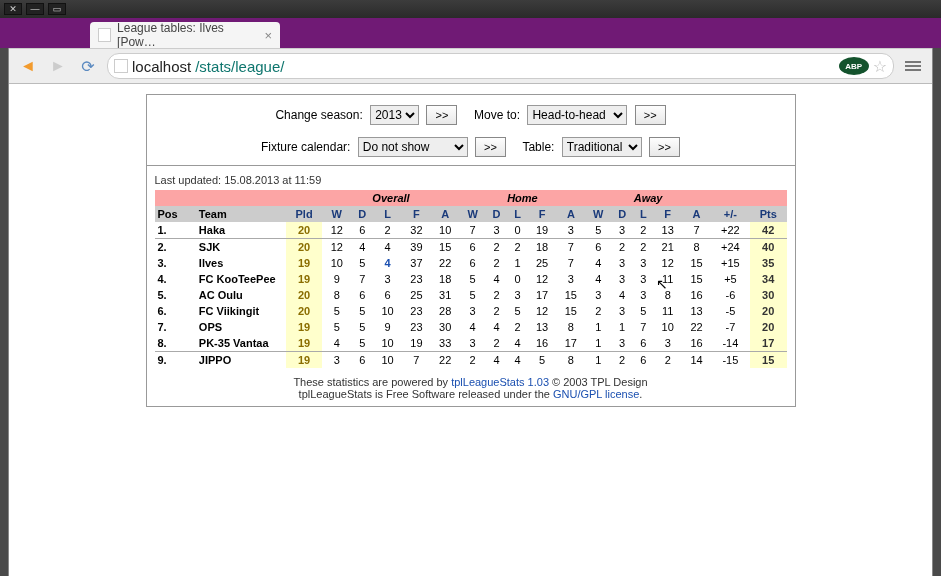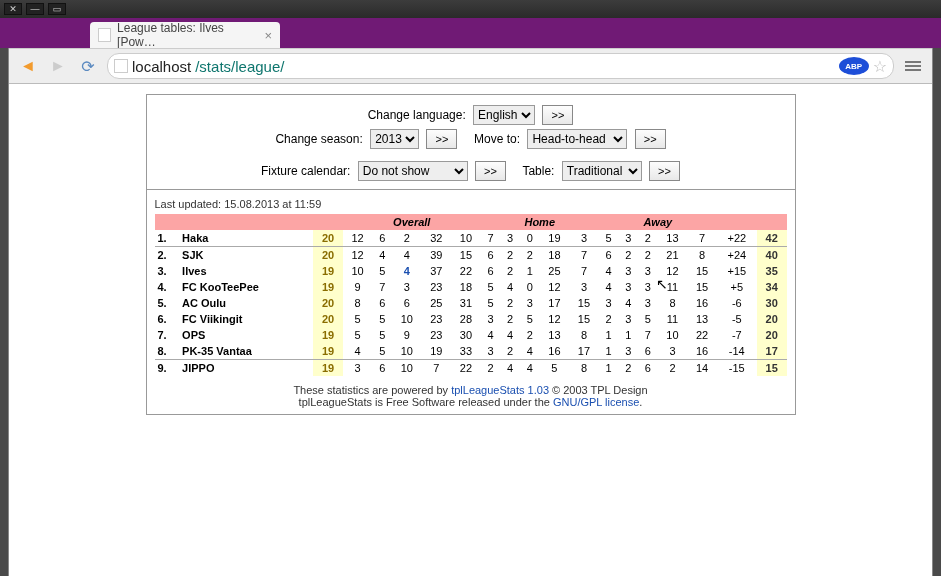--- a/index.html
+++ b/index.html
@@ -8,21 +8,21 @@
 .winbtn { width:18px; height:12px; background:#222; border:1px solid #111; display:flex; align-items:center; justify-content:center; color:#ccc; font-size:9px; line-height:1;}
 .tabstrip { background:#701a75; height:30px; display:flex; align-items:flex-end; padding-left:90px; }
 .tab { background:#f5f5f5; border-radius:4px 4px 0 0; height:26px; display:flex; align-items:center; padding:0 8px; gap:6px; font-size:12px; color:#444; max-width:190px;}
 .tab .favicon { width:14px; height:14px; border:1px solid #ccc; background:#fff; }
 .tab .x { color:#888; margin-left:4px; font-size:13px;}
 .chrome-toolbar { background:#eeeeee; border-top:1px solid #ccc; border-bottom:1px solid #bbb; height:36px; display:flex; align-items:center; padding:0 8px; gap:8px;}
 .navbtn { width:22px; height:22px; display:flex; align-items:center; justify-content:center; font-size:16px;}
 .addr { flex:1; height:26px; border:1px solid #ccc; border-radius:12px; background:#fff; display:flex; align-items:center; padding:0 6px; gap:4px; color:#333; font-size:15px;}
 .addr .host { color:#222; }
 .addr .path { color:#0f766e; }
-.abp { width:30px; height:18px; background:#1d4ed8; border-radius:50%; color:#fff; font-size:8px; font-weight:bold; display:flex; align-items:center; justify-content:center;}
+.abp { width:30px; height:18px; background:#14532d; border-radius:50%; color:#fff; font-size:8px; font-weight:bold; display:flex; align-items:center; justify-content:center;}
 .page { background:#fff; padding:10px 0 0 0; min-height:500px;}
 .container { width:650px; margin:0 auto; border:1px solid #999; }
 .controls { border-bottom:1px solid #999; padding:6px 8px 8px 8px; text-align:center; }
 .ctrl-row { margin-top:4px; }
 .ctrl-row label { margin-right:4px; }
 .ctrl-row select { font-size:12px; height:20px; border:1px solid #999; background:#eee;}
 .gobtn { height:20px; border:1px solid #888; background:linear-gradient(#fdfdfd,#e8e8e8); padding:0 8px; font-size:11px; margin-left:4px; cursor:pointer;}
 .body { padding:8px 8px 2px 8px; }
 .updated { font-size:11px; color:#333; margin-bottom:4px;}
 table { border-collapse:collapse; width:100%; font-size:11px; }
@@ -79,25 +79,20 @@
           <span></span>
           <span></span>
         </span>
       </div>
 </div>
 
 <div class="page">
   <div class="container">
     <div class="controls">
       <div class="ctrl-row">
-        <label>Change language:</label>
-        <select><option>English</option></select>
-        <button class="gobtn">&gt;&gt;</button>
-      </div>
-      <div class="ctrl-row">
         <label>Change season:</label>
         <select><option>2013</option></select>
         <button class="gobtn">&gt;&gt;</button>
         &nbsp;&nbsp;&nbsp;
         <label>Move to:</label>
         <select style="width:100px;"><option>Head-to-head</option></select>
         <button class="gobtn">&gt;&gt;</button>
       </div>
       <div class="ctrl-row">
         <label>Fixture calendar:</label>
@@ -116,20 +111,42 @@
         <thead>
           <tr class="grouphdr">
             <th colspan="2"></th>
                 <th></th>
             <th colspan="5">Overall</th>
             <th colspan="5">Home</th>
             <th colspan="5">Away</th>
             <th></th>
                 <th></th>
           </tr>
+          <tr class="colhdr">
+            <th class="pos">Pos</th>
+            <th class="team" style="width:90px">Team</th>
+            <th>Pld</th>
+            <th>W</th>
+            <th>D</th>
+            <th>L</th>
+            <th>F</th>
+            <th>A</th>
+            <th>W</th>
+            <th>D</th>
+            <th>L</th>
+            <th>F</th>
+            <th>A</th>
+            <th>W</th>
+            <th>D</th>
+            <th>L</th>
+            <th>F</th>
+            <th>A</th>
+            <th>+/-</th>
+            <th>Pts</th>
+          </tr>
         </thead>
         <tbody id="tbody">
               <tr class="sep">
                 <td class="pos">1.</td>
                 <td class="team">Haka</td>
                 <td class="pld">20</td>
                 <td>12</td>
                 <td>6</td>
                 <td>2</td>
                 <td>32</td>

